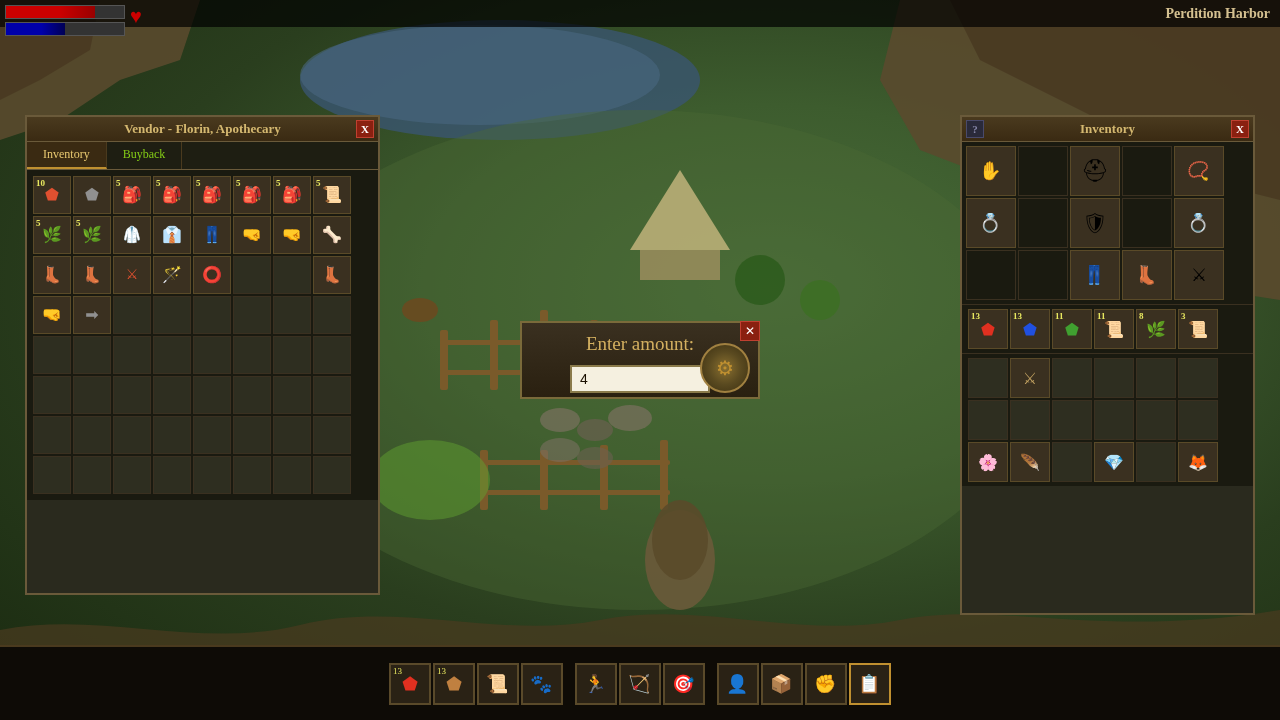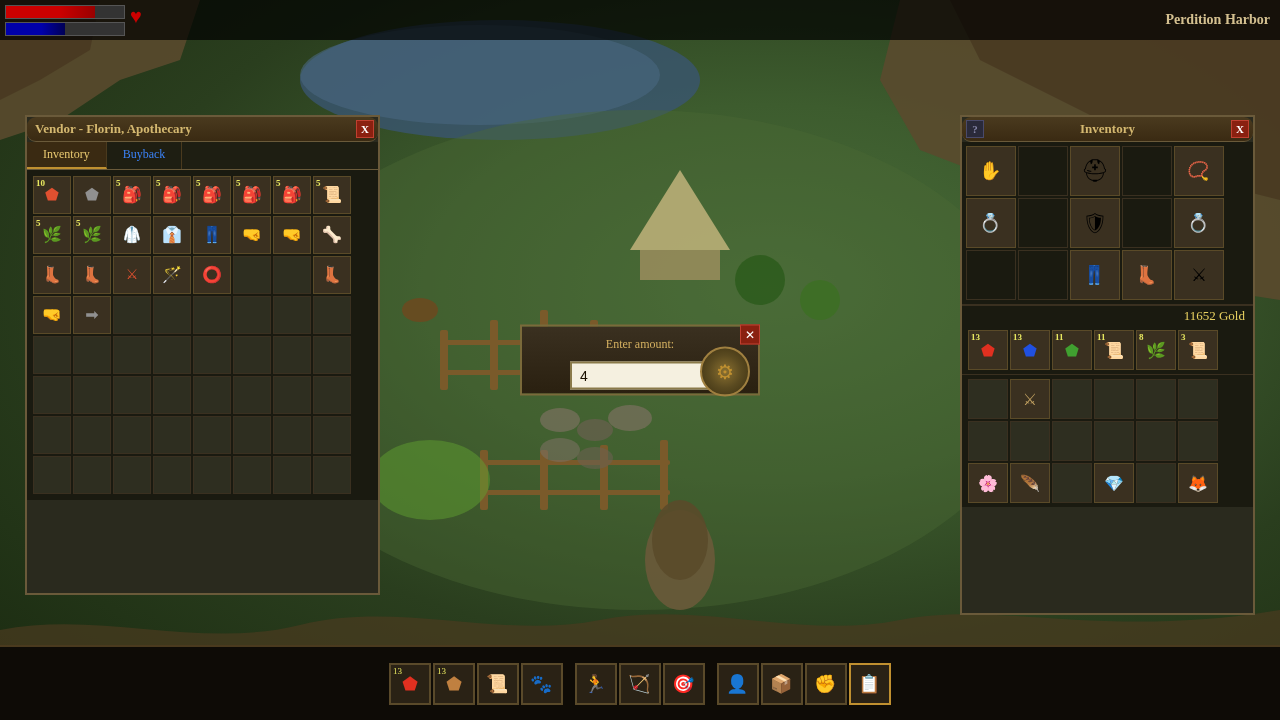--- a/index.html
+++ b/index.html
@@ -22,21 +22,21 @@
         radial-gradient(ellipse at 60% 40%, #4a6e3a 0%, #3d5c2e 30%, #2a3e1e 60%, #1a2a10 100%);
       z-index: 0;
     }
 
     
     #top-bar {
       position: absolute;
       top: 0;
       right: 0;
       left: 0;
-      height: 40px;
+      height: 27px;
       background: rgba(0,0,0,0.7);
       z-index: 10;
       display: flex;
       align-items: center;
       justify-content: flex-end;
       padding-right: 10px;
     }
 
     #location-name {
       color: #d4c090;
@@ -77,26 +77,26 @@
     .panel {
       position: absolute;
       background: #2a2a1e;
       border: 2px solid #6a5a3a;
       z-index: 30;
     }
 
     .panel-header {
       background: linear-gradient(180deg, #4a3a1e 0%, #3a2a12 100%);
       color: #d4b870;
+      text-align: center;
       padding: 4px 8px;
       font-size: 13px;
       font-weight: bold;
       position: relative;
       border-bottom: 1px solid #6a5a3a;
-      border-radius: 9px;
     }
 
     .panel-close {
       position: absolute;
       right: 4px;
       top: 3px;
       width: 18px;
       height: 18px;
       background: #8a2010;
       border: 1px solid #c04030;
@@ -119,21 +119,21 @@
     
     .tabs {
       display: flex;
       background: #1e1e12;
       border-bottom: 1px solid #6a5a3a;
     }
     .tab {
       padding: 5px 16px;
       font-size: 12px;
       cursor: pointer;
-      color: #3b82f6;
+      color: #84cc16;
       border-right: 1px solid #4a3a1e;
     }
     .tab.active {
       background: #3a2a12;
       color: #e8c870;
       border-bottom: 2px solid #c09030;
     }
 
     
     .inventory-grid {
@@ -280,21 +280,21 @@
       font-size: 12px;
       cursor: pointer;
       display: flex;
       align-items: center;
       justify-content: center;
       z-index: 10;
     }
 
     .dialog-title {
       color: #d4b060;
-      font-size: 12px;
+      font-size: 19px;
       text-align: center;
       padding: 10px 8px 6px;
       font-family: Liberation Serif, serif;
     }
 
     .dialog-swirl {
       position: absolute;
       right: 8px;
       top: 20px;
       width: 50px;
@@ -688,23 +688,20 @@
         </div>
       <div class="equip-cell has-item">
           <span style="font-size:18px">👢</span>
         </div>
       <div class="equip-cell has-item">
           <span style="font-size:18px">⚔</span>
         </div>
     </div>
   </div>
 
-  <div class="gold-display">
-    <span>11652 Gold</span>
-  </div>
 
   <div style="display:grid; grid-template-columns: repeat(6,40px); gap:2px; padding:4px 6px; background:#1a1a10; border-bottom: 1px solid #3a3020;">
     <div class="inv-cell-sm has-item">
         <span class="item-count">13</span>
         <span style="font-size:16px; color:#e03020">⬟</span>
       </div>
     <div class="inv-cell-sm has-item">
         <span class="item-count">13</span>
         <span style="font-size:16px; color:#2050e0">⬟</span>
       </div>

